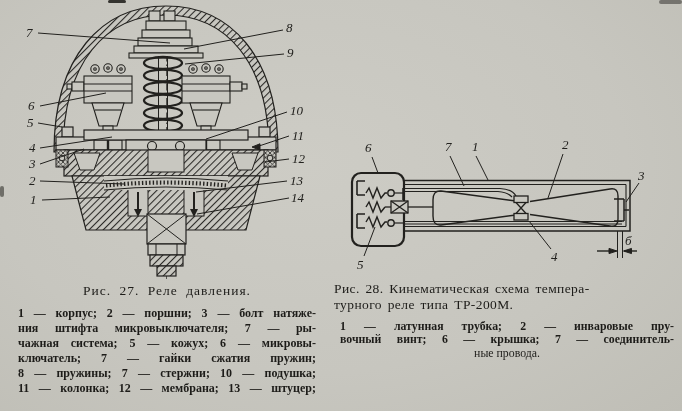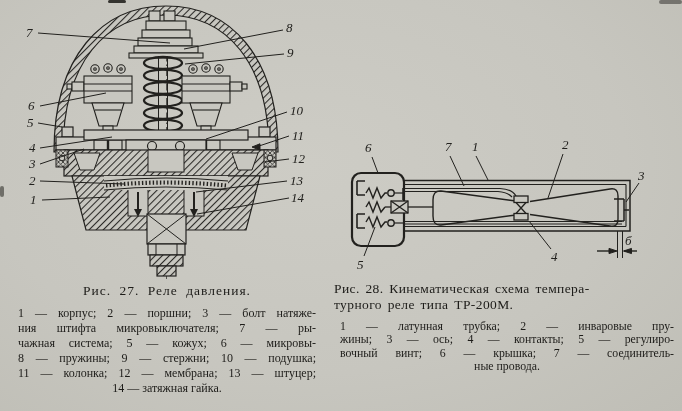--- a/index.html
+++ b/index.html
@@ -13,21 +13,21 @@
   .lbl28{font-family:"Liberation Serif", serif;font-style:italic;font-size:13px;fill:#22211e;}
   .cap{position:absolute;color:#1d1c19;}
   .cap-left{left:2px;top:283px;width:330px;}
   .cap-right{left:334px;top:281px;width:346px;}
   .cap-title{text-align:center;font-size:13.5px;letter-spacing:1px;word-spacing:4px;white-space:nowrap;}
   .cap-title2{text-align:left;font-size:13.5px;letter-spacing:.4px;word-spacing:2px;white-space:nowrap;}
   .cap-body{margin:7px auto 0;}
   .cap-left .cap-body{width:298px;font-size:12px;line-height:15px;}
   .cap-right .cap-body{width:334px;font-size:11.8px;line-height:13.4px;}
   .cap-body{font-style:normal;}
-  .jl{text-align:justify;text-align-last:justify;}
+  .jl{text-align:justify;text-align-last:justify;font-weight:bold;}
   .cl{text-align:right;text-align-last:center;}
   .speck{position:absolute;background:#34332f;border-radius:2px;}
 </style>
 </head>
 <body>
 
 <div class="page">
 
   <svg style="left:0;top:0" width="335" height="285" viewBox="0 0 335 285">
     <defs>
@@ -279,32 +279,31 @@
       <text class="lbl28" x="285" y="115">б</text>
     </g>
   </svg>
 
   <div class="cap cap-left">
     <div class="cap-title">Рис. 27. Реле давления.</div>
     <div class="cap-body">
       <div class="jl">1 — корпус; 2 — поршни; 3 — болт натяже-</div>
       <div class="jl">ния штифта микровыключателя; 7 — ры-</div>
       <div class="jl">чажная система; 5 — кожух; 6 — микровы-</div>
-      <div class="jl">8 — пружины; 9 — стержни; 10 — подушка;</div>
+      <div class="jl">ключатель; 7 — гайки сжатия пружин;</div>
+      <div class="jl">8 — пружины; 7 — стержни; 10 — подушка;</div>
       <div class="jl">11 — колонка; 12 — мембрана; 13 — штуцер;</div>
-      <div class="cl">14 — затяжная гайка.</div>
     </div>
   </div>
 
   <div class="cap cap-right">
     <div class="cap-title2">Рис. 28. Кинематическая схема темпера-</div>
     <div class="cap-title2">турного реле типа ТР-200М.</div>
     <div class="cap-body">
       <div class="jl">1 — латунная трубка; 2 — инваровые пру-</div>
-      <div class="jl">жины; 3 — ось; 4 — контакты; 5 — регулиро-</div>
       <div class="jl">вочный винт; 6 — крышка; 7 — соединитель-</div>
       <div class="cl">ные провода.</div>
     </div>
   </div>
 
   <div class="speck" style="left:108px;top:0;width:18px;height:3px;"></div>
   <div class="speck" style="left:659px;top:0;width:23px;height:4px;opacity:.55;"></div>
   <div class="speck" style="left:0;top:186px;width:4px;height:11px;opacity:.6;"></div>
 
 </div>

